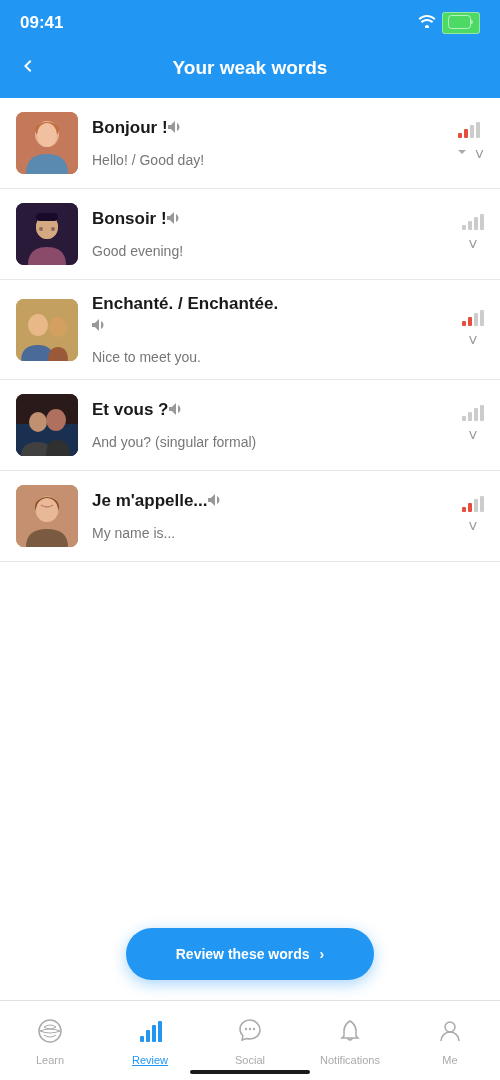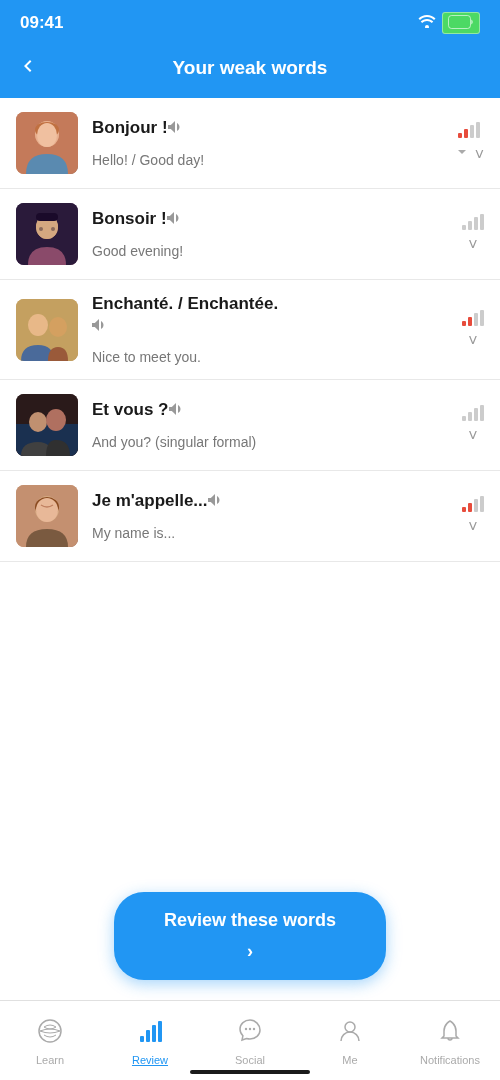--- a/index.html
+++ b/index.html
@@ -171,28 +171,27 @@
       max-width: 500px;
       display: flex;
       justify-content: center;
     }
     .review-btn {
       background: #2196F3;
       color: #fff;
       border: none;
       border-radius: 30px;
       padding: 18px 50px;
-      font-size: 18px;
+      font-size: 14px;
       font-weight: 600;
       cursor: pointer;
       display: flex;
       align-items: center;
       gap: 10px;
       box-shadow: 0 4px 15px rgba(33,150,243,0.4);
-      flex-direction: column;
     }
 
     
     .bottom-nav {
       position: fixed;
       bottom: 0;
       left: 50%;
       transform: translateX(-50%);
       width: 500px;
       background: #fff;
@@ -498,32 +497,32 @@
         <circle cx="13" cy="11" r="1.2" fill="#aaa"></circle>
         <circle cx="17" cy="11" r="1.2" fill="#aaa"></circle>
       </svg>
     </span>
     <span class="nav-label">Social</span>
   </div>
 
   <div class="nav-item">
     <span class="nav-icon">
       <svg width="26" height="26" viewBox="0 0 26 26" fill="none">
-        <circle cx="13" cy="9" r="5" stroke="#aaa" stroke-width="1.5"></circle>
-        <path d="M4 23c0-4.97 4.03-9 9-9s9 4.03 9 9" stroke="#aaa" stroke-width="1.5" fill="none"></path>
-      </svg>
-    </span>
-    <span class="nav-label">Me</span>
+        <path d="M13 3C13 3 7 6 7 13v5l-2 2h16l-2-2v-5C19 6 13 3 13 3Z" stroke="#aaa" stroke-width="1.5" fill="none"></path>
+        <path d="M11 20a2 2 0 004 0" stroke="#aaa" stroke-width="1.5" fill="none"></path>
+      </svg>
+    </span>
+    <span class="nav-label">Notifications</span>
   </div>
 
   <div class="nav-item">
     <span class="nav-icon">
       <svg width="26" height="26" viewBox="0 0 26 26" fill="none">
-        <path d="M13 3C13 3 7 6 7 13v5l-2 2h16l-2-2v-5C19 6 13 3 13 3Z" stroke="#aaa" stroke-width="1.5" fill="none"></path>
-        <path d="M11 20a2 2 0 004 0" stroke="#aaa" stroke-width="1.5" fill="none"></path>
-      </svg>
-    </span>
-    <span class="nav-label">Notifications</span>
+        <circle cx="13" cy="9" r="5" stroke="#aaa" stroke-width="1.5"></circle>
+        <path d="M4 23c0-4.97 4.03-9 9-9s9 4.03 9 9" stroke="#aaa" stroke-width="1.5" fill="none"></path>
+      </svg>
+    </span>
+    <span class="nav-label">Me</span>
   </div>
 
 </div>
 
 <div class="home-indicator"></div>
 
 </body></html>

